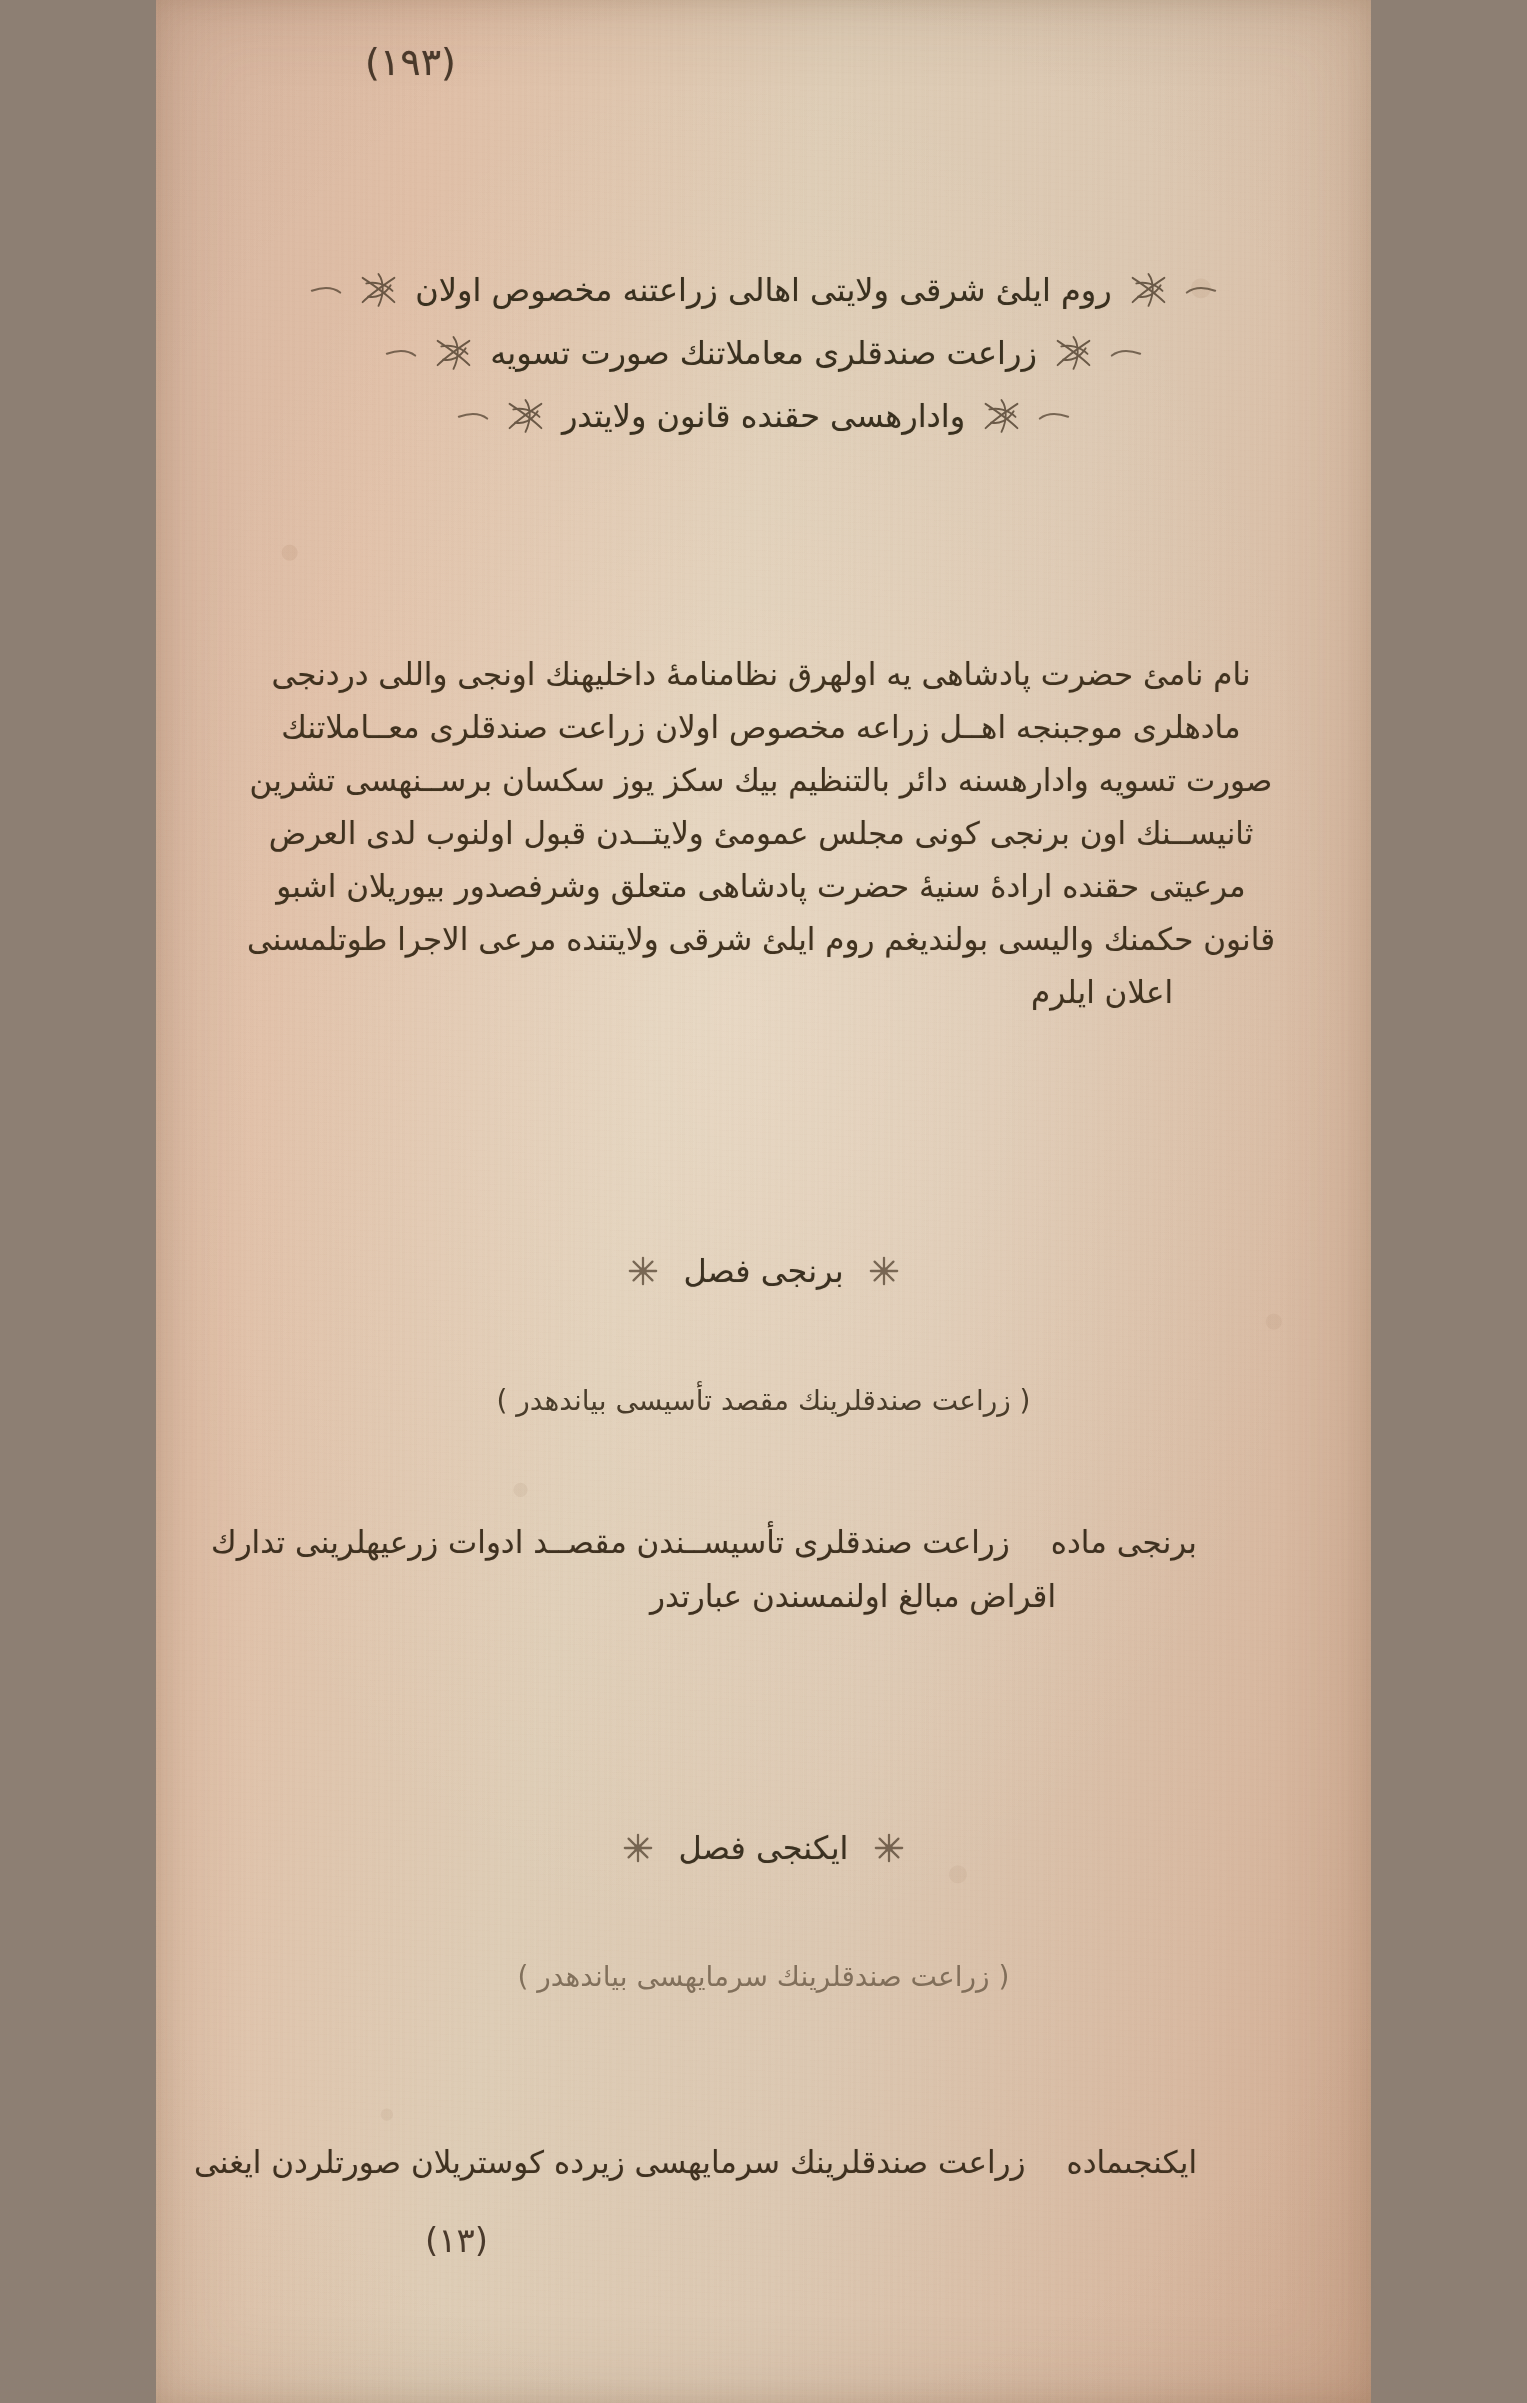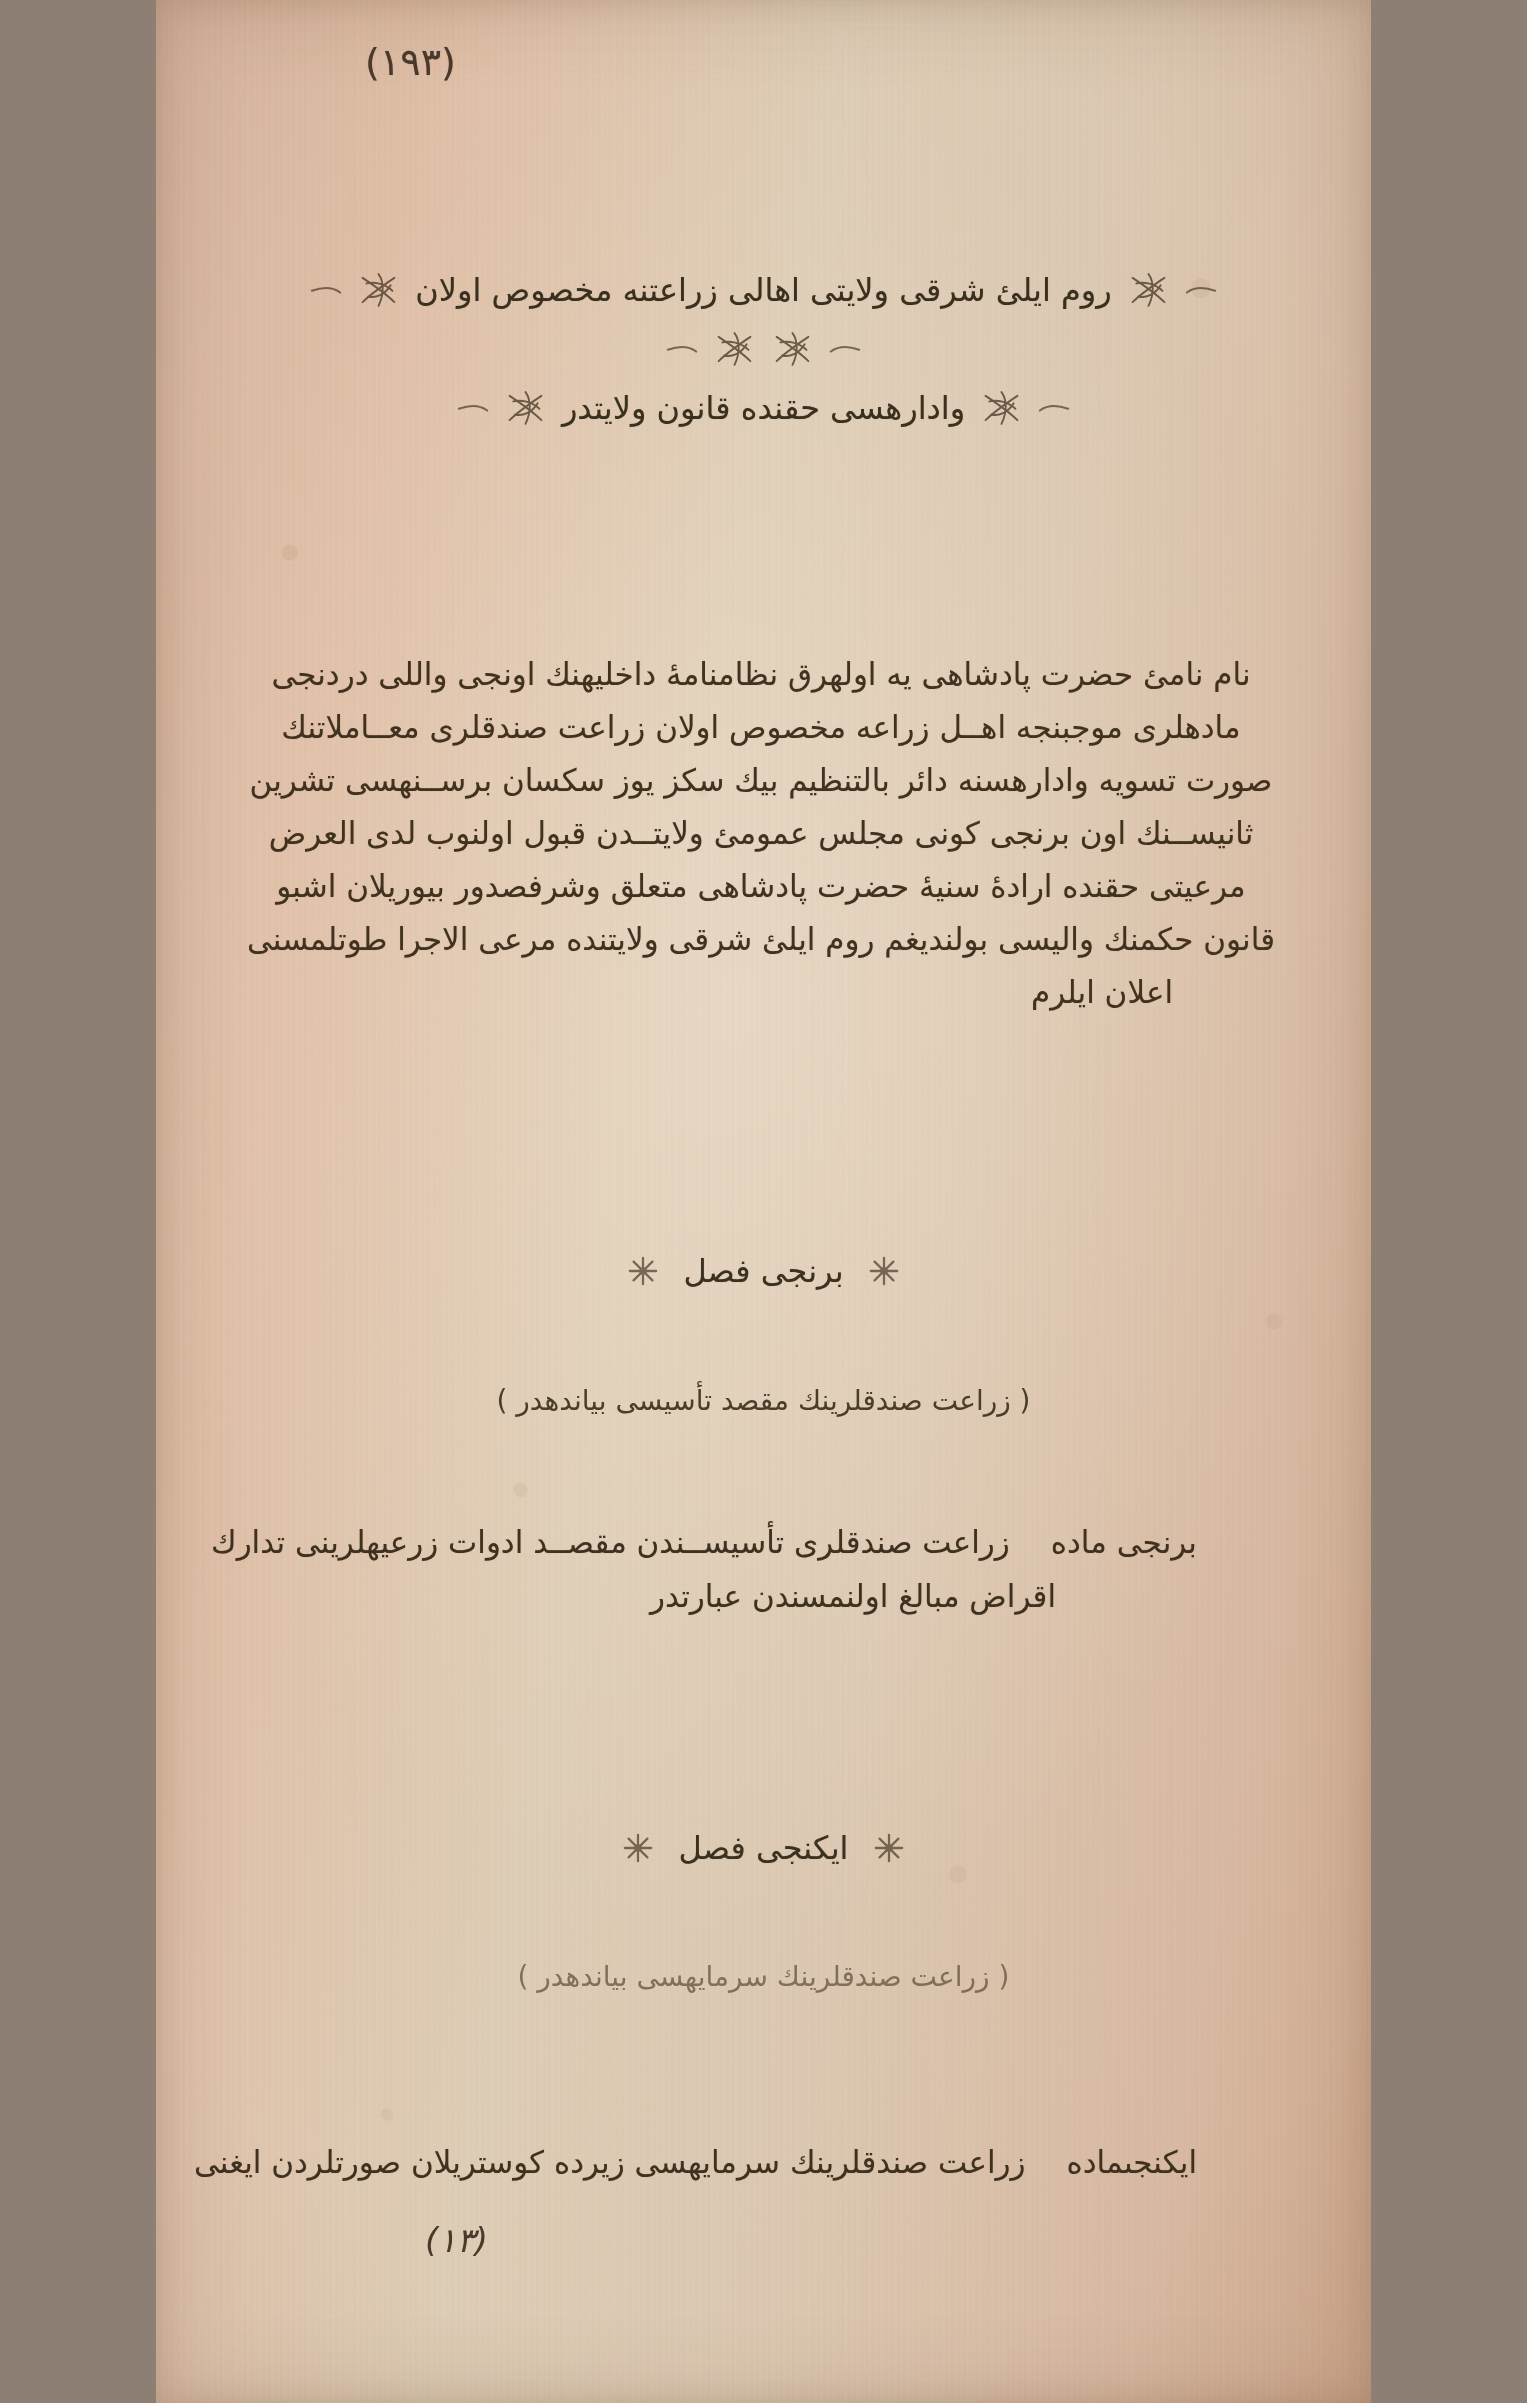--- a/index.html
+++ b/index.html
@@ -295,20 +295,21 @@
           <svg width="43" height="40" viewBox="0 0 46 42">
             <g stroke="currentColor" stroke-width="2" fill="none" stroke-linecap="round">
               <path d="M6 34 C14 26, 22 20, 40 8"></path>
               <path d="M40 34 C32 26, 24 20, 6 8"></path>
               <path d="M23 4 C29 12, 29 26, 23 38"></path>
               <path d="M10 14 C18 12, 30 14, 38 22"></path>
               <path d="M12 28 C20 30, 30 26, 36 16"></path>
             </g>
           </svg>
         </span>
+        <span class="title-text">زراعت صندقلرى معاملاتنك صورت تسويه</span>
         <span class="ornament">
           <svg width="43" height="40" viewBox="0 0 46 42">
             <g stroke="currentColor" stroke-width="2" fill="none" stroke-linecap="round">
               <path d="M6 34 C14 26, 22 20, 40 8"></path>
               <path d="M40 34 C32 26, 24 20, 6 8"></path>
               <path d="M23 4 C29 12, 29 26, 23 38"></path>
               <path d="M10 14 C18 12, 30 14, 38 22"></path>
               <path d="M12 28 C20 30, 30 26, 36 16"></path>
             </g>
           </svg>
@@ -448,19 +449,19 @@
 
     <div class="subtitle faded" style="top: 1960px;">( زراعت صندقلرينك سرمايهسى بياندهدر )</div>
 
     <div class="article" style="top: 2147px;">
       <div class="article-line stretch">
         <span class="article-label">ايكنجىماده</span>
         <span>زراعت صندقلرينك سرمايهسى زيرده كوستريلان صورتلردن ايغنى</span>
       </div>
     </div>
 
-    <div class="catchword" style="top: 2220px; left: 269px; font-style: italic;">(١٣)</div>
+    <div class="catchword" style="top: 2220px; left: 269px;">(١٣)</div>
 
   </div>
 
   <div class="edges"></div>
 </div>
 
 
 </body></html>

